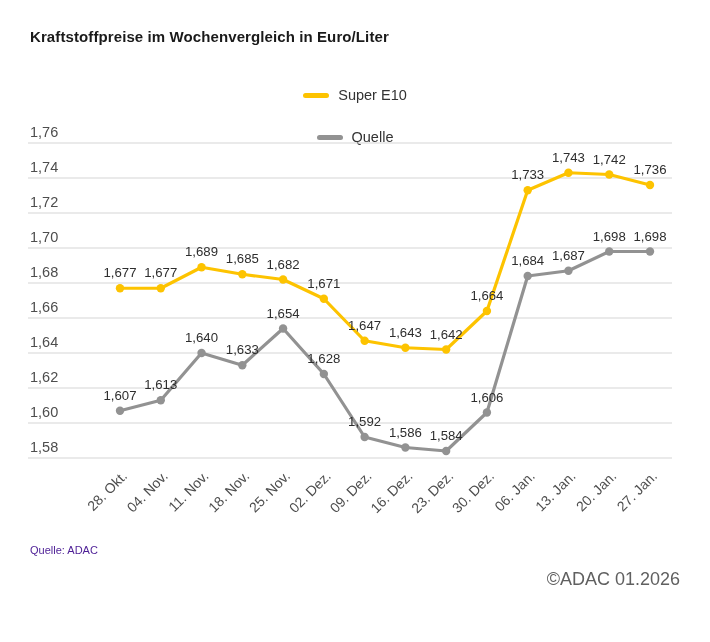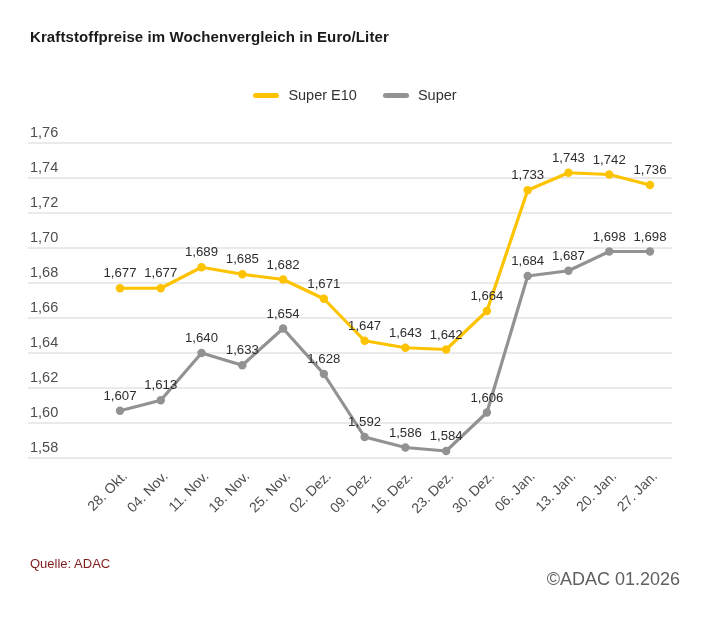--- a/index.html
+++ b/index.html
@@ -6,48 +6,48 @@
   .page{
     position:relative;width:710px;height:642px;overflow:hidden;
     font-family:"Liberation Sans",sans-serif;background:#ffffff;
   }
   .title{
     position:absolute;left:30px;top:28px;margin:0;
     font-size:15px;font-weight:bold;color:#1a1a1a;letter-spacing:.1px;
   }
   .legend{
     position:absolute;top:87px;left:0;width:100%;
-    display:flex;justify-content:center;align-items:center;gap:26px;
+    display:flex;justify-content:center;align-items:center;gap:26px;flex-direction:column;
   }
   .legend-item{display:flex;align-items:center;gap:9px;}
   .legend-swatch{width:26px;height:5px;border-radius:2.5px;display:inline-block;}
   .legend-label{font-size:14.5px;color:#333333;}
   svg.chart{position:absolute;left:0;top:0;}
   .footer-source{
-    position:absolute;left:30px;top:556px;font-size:13px;color:#7f1d1d;
+    position:absolute;left:30px;top:544px;font-size:11px;color:#4c1d95;
   }
   .footer-copyright{
     position:absolute;right:30px;top:569px;font-size:18px;color:#606060;
   }
 </style>
 </head>
 <body>
 
 <div class="page">
 
   <h1 class="title">Kraftstoffpreise im Wochenvergleich in Euro/Liter</h1>
 
   <div class="legend">
     <div class="legend-item">
       <span class="legend-swatch" style="background: rgb(253, 195, 0);"></span>
       <span class="legend-label">Super E10</span>
     </div>
     <div class="legend-item">
       <span class="legend-swatch" style="background: rgb(146, 146, 146);"></span>
-      <span class="legend-label">Super</span>
+      <span class="legend-label">Quelle</span>
     </div>
   </div>
 
   <svg id="chart" class="chart" width="710" height="642" viewBox="0 0 710 642">
       <line x1="28" y1="143" x2="672" y2="143" stroke="#D5D5D5" stroke-width="1"></line>
       <text x="30" y="137" font-size="14.5" fill="#4D4D4D">1,76</text>
       <line x1="28" y1="178.00000000000006" x2="672" y2="178.00000000000006" stroke="#D5D5D5" stroke-width="1"></line>
       <text x="30" y="172.00000000000006" font-size="14.5" fill="#4D4D4D">1,74</text>
       <line x1="28" y1="213.00000000000009" x2="672" y2="213.00000000000009" stroke="#D5D5D5" stroke-width="1"></line>
       <text x="30" y="207.00000000000009" font-size="14.5" fill="#4D4D4D">1,72</text>

